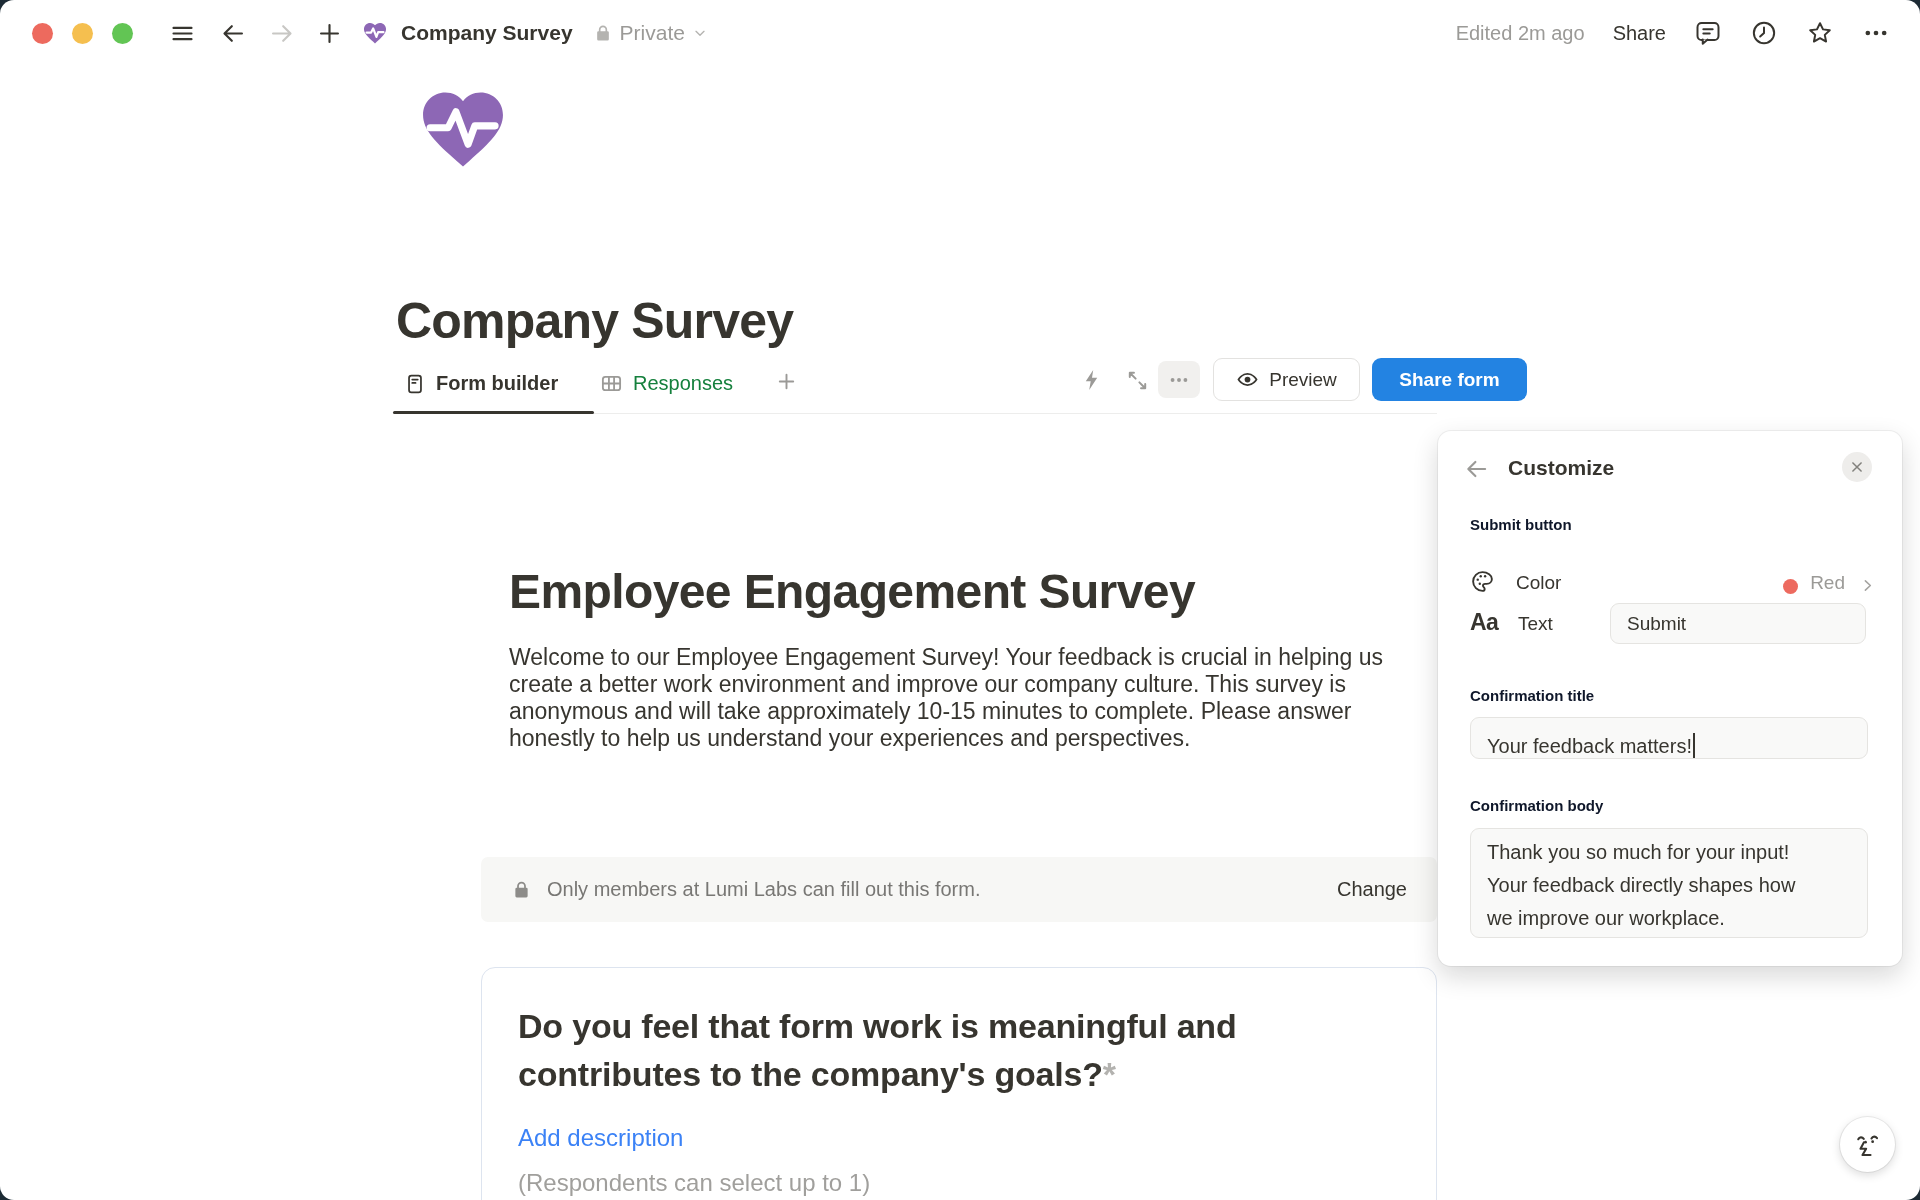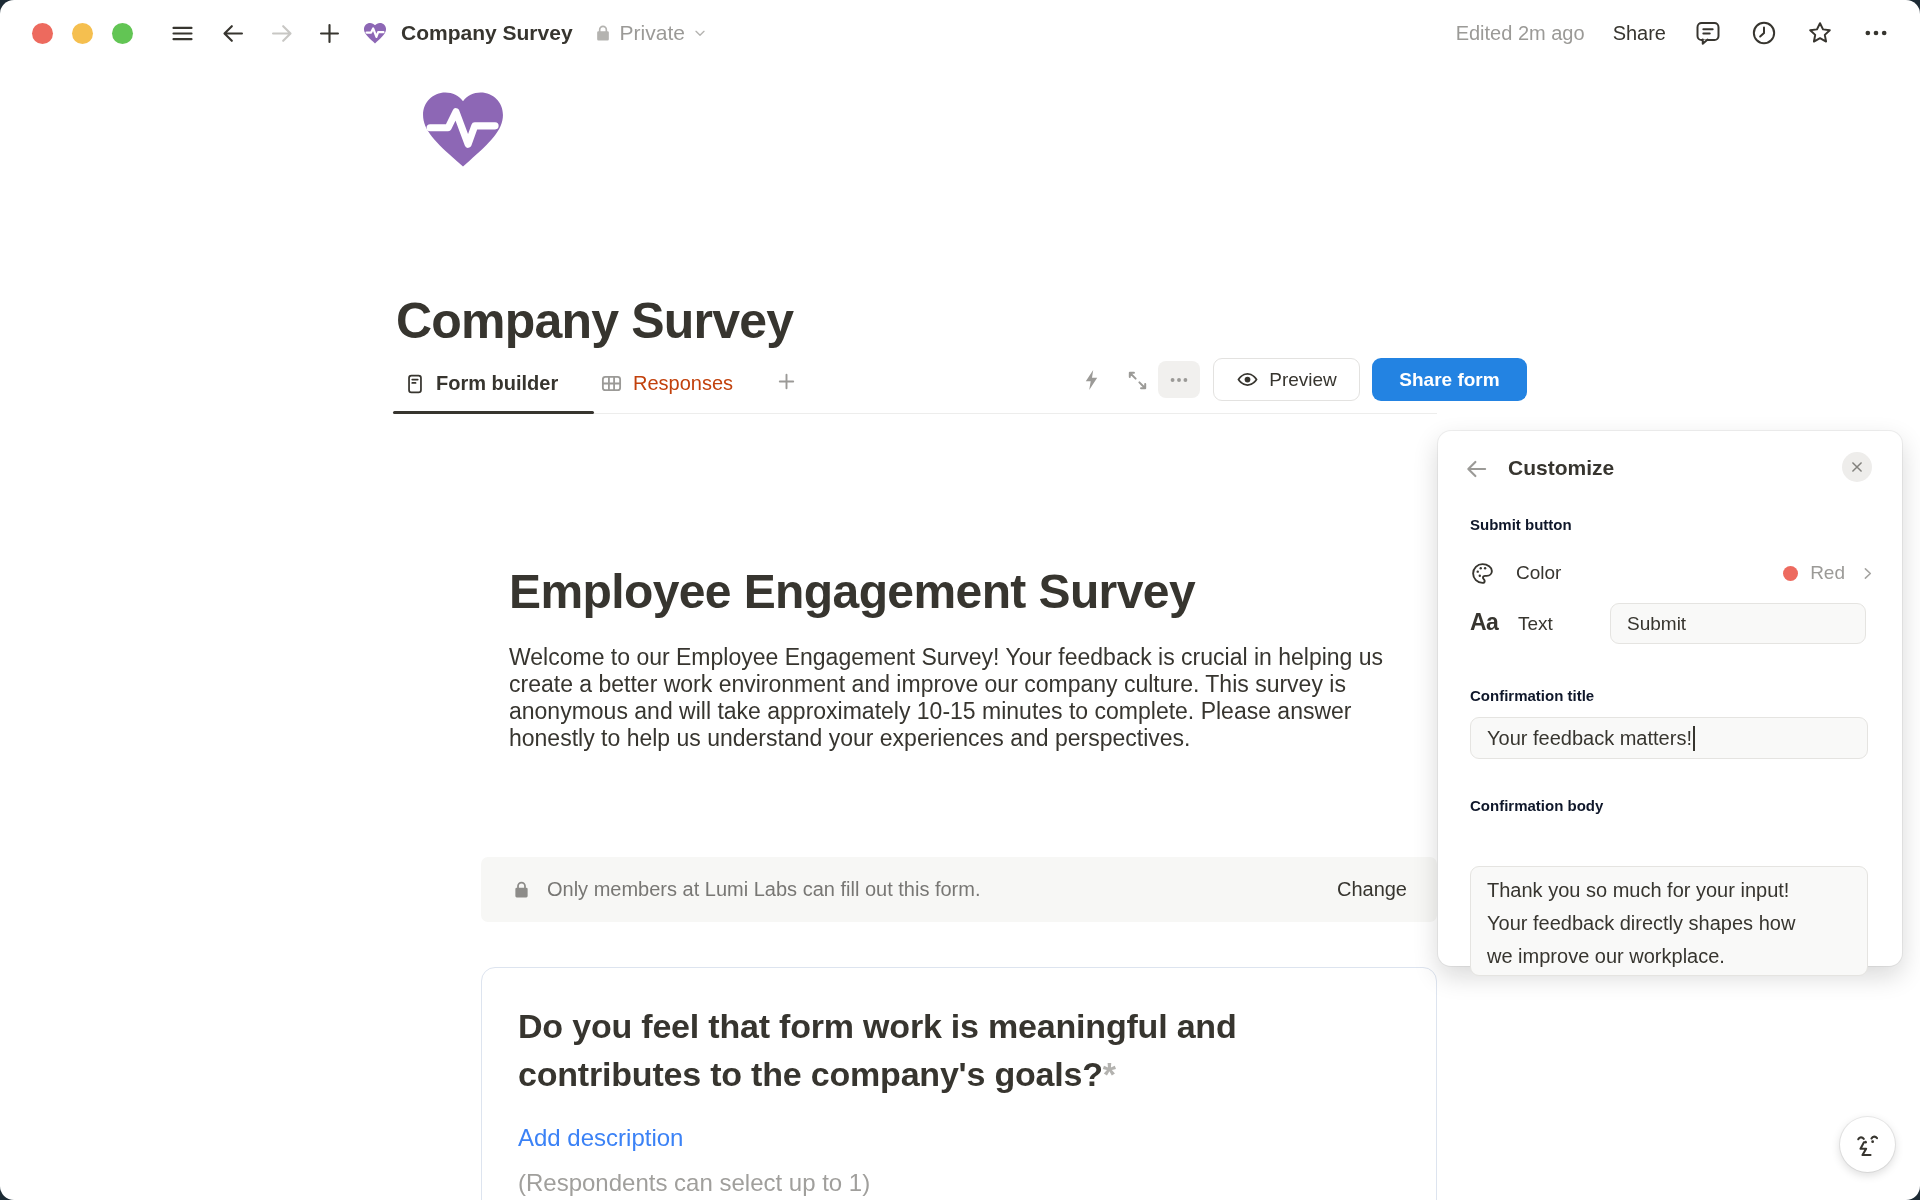--- a/index.html
+++ b/index.html
@@ -1,37 +1,37 @@
 <!DOCTYPE html>
 <html><head>
 <meta charset="utf-8">
 <style>
   html,body{margin:0;padding:0;width:1920px;height:1200px;overflow:hidden;background:#1d2b35;
     font-family:"Liberation Sans", sans-serif;-webkit-font-smoothing:antialiased;}
   .window{position:absolute;inset:0;background:#ffffff;border-radius:14px;overflow:hidden;color:#37352f;}
   .abs{position:absolute;}
-  .flex{display:flex;align-items:center;}
+  .flex{display:flex;align-items:flex-end;}
 
   
   .titlebar{position:absolute;left:0;top:0;width:100%;height:66px;display:flex;align-items:center;padding-left:32px;box-sizing:border-box;}
   .dot{width:21px;height:21px;border-radius:50%;}
   .tb-ic{display:inline-flex;align-items:center;justify-content:center;cursor:default;}
   .tb-title{font-size:21px;font-weight:700;color:#37352f;margin-left:13px;}
   .privacy{display:flex;align-items:center;gap:7px;color:#9b9a97;font-size:21px;margin-left:20px;}
   .tb-right{position:absolute;right:30px;top:0;height:66px;display:flex;align-items:center;gap:28px;}
   .edited{color:#9b9a97;font-size:20px;}
   .share-txt{color:#37352f;font-size:20px;}
 
   
   .page-title{position:absolute;left:396px;top:258px;font-size:50px;font-weight:700;letter-spacing:-0.8px;color:#37352f;}
   .tab-divider{position:absolute;left:393px;top:413px;width:1044px;height:1px;background:#ededec;}
   .tab-underline{position:absolute;left:393px;top:411px;width:201px;height:3px;background:#37352f;border-radius:2px;}
   .tab{position:absolute;top:372px;display:flex;align-items:center;gap:10px;font-size:20px;cursor:pointer;}
   .tab.active{color:#37352f;font-weight:700;}
-  .tab.idle{color:#c2410c;font-weight:500;}
+  .tab.idle{color:#15803d;font-weight:500;}
   .morebox{position:absolute;left:1158px;top:361px;width:42px;height:37px;border-radius:8px;background:#f1f0ee;display:flex;align-items:center;justify-content:center;}
   .btn-preview{position:absolute;left:1213px;top:358px;width:147px;height:43px;border:1px solid #e3e2e0;border-radius:9px;background:#fff;display:flex;align-items:center;justify-content:center;gap:10px;font-size:19px;font-weight:500;color:#37352f;cursor:pointer;box-sizing:border-box;}
   .btn-shareform{position:absolute;left:1372px;top:358px;width:155px;height:43px;border:none;border-radius:9px;background:#2383e2;color:#fff;display:flex;align-items:center;justify-content:center;font-size:19px;font-weight:700;cursor:pointer;}
 
   
   .form-h1{position:absolute;left:509px;top:524px;font-size:48px;font-weight:700;letter-spacing:-0.6px;color:#37352f;}
   .form-desc{position:absolute;left:509px;top:621px;width:908px;font-size:23px;line-height:27px;color:#37352f;}
   .notice{position:absolute;left:481px;top:857px;width:956px;height:65px;background:#f7f7f5;border-radius:7px;display:flex;align-items:center;padding:0 30px;box-sizing:border-box;gap:15px;}
   .notice-text{color:#787774;font-size:20px;}
   .notice-change{margin-left:auto;color:#37352f;font-size:20px;cursor:pointer;}
@@ -257,21 +257,21 @@
     <span class="abs row-label" style="left:80px;top:182px;text-align:center;">Text</span>
     <input class="abs ninput" style="left: 172px; top: 172px; width: 256px; height: 41px; padding: 0px 16px;" readonly="" value="Submit">
 
     <span class="sec-label" style="top:256px;">Confirmation title</span>
     <div class="abs ninput flex" style="left:32px;top:286px;width:398px;height:42px;padding:0 16px;font-size:20px;">
       <span>Your feedback matters!</span>
       <span class="cursor"></span>
     </div>
 
     <span class="sec-label" style="top:366px;">Confirmation body</span>
-    <div class="abs ninput" style="left:32px;top:397px;width:398px;height:110px;padding:7px 16px;margin-top:38px;">
+    <div class="abs ninput" style="left:32px;top:397px;width:398px;height:110px;padding:7px 16px;">
       <div class="body-line">Thank you so much for your input!</div>
       <div class="body-line">Your feedback directly shapes how</div>
       <div class="body-line">we improve our workplace.</div>
     </div>
   </div>
 
   <div class="ai-btn">
     <svg width="30" height="30" viewBox="0 0 24 24" fill="none" stroke="#37352f" stroke-width="1.7" stroke-linecap="round" stroke-linejoin="round">
       <path d="M4.2 7.4C5.2 5.5 7.4 5.5 8.6 7.1"></path>
       <path d="M14.8 6.8C15.8 4.9 18 4.9 19.2 6.5"></path>

